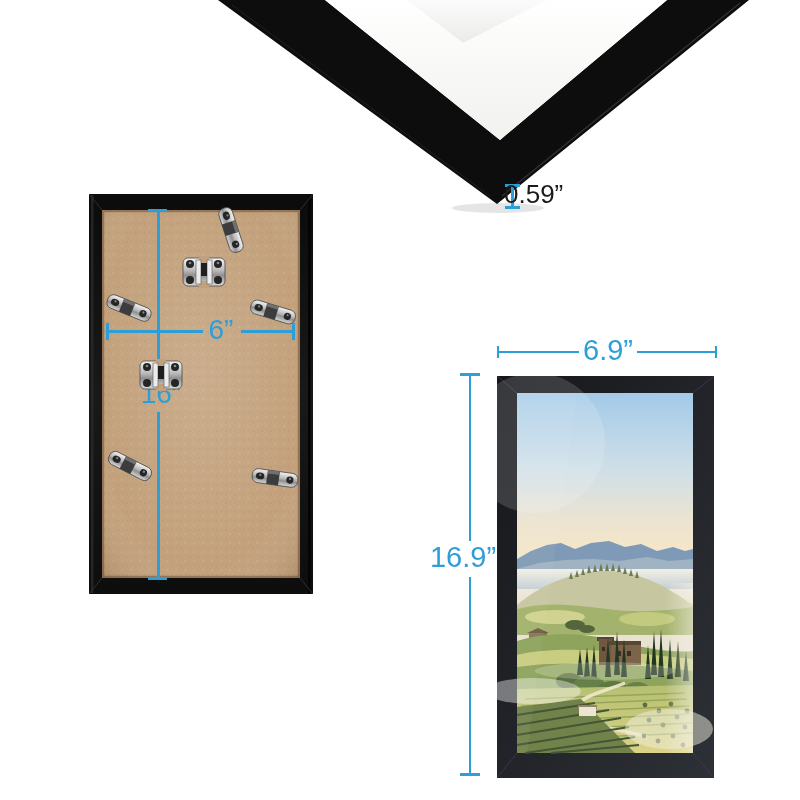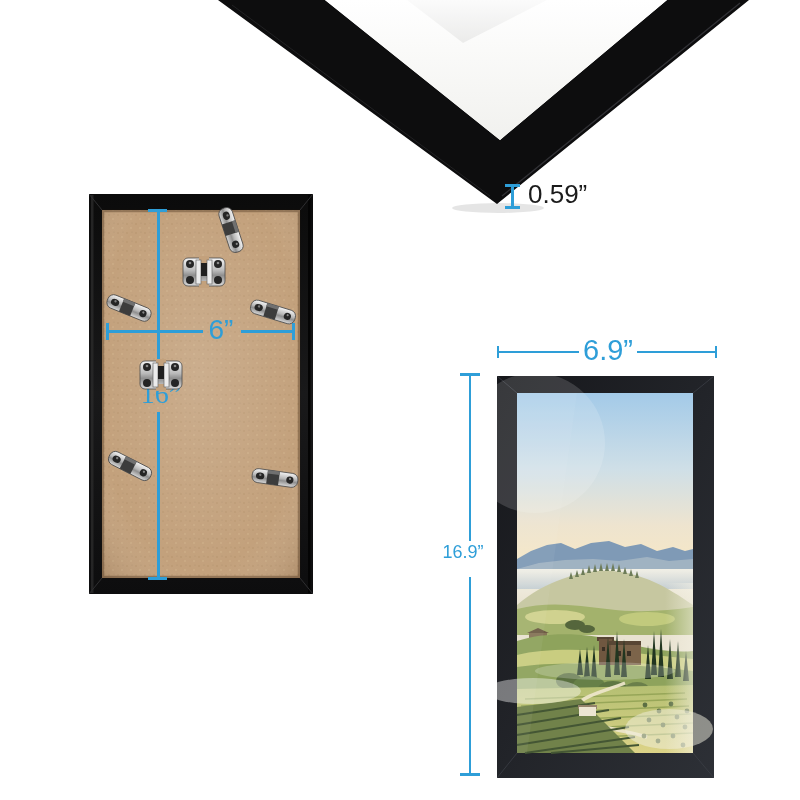--- a/index.html
+++ b/index.html
@@ -34,21 +34,21 @@
       <path d="M52,5 L310,196" stroke="#242427" stroke-width="1" opacity="0.85" fill="none"></path>
       <polygon points="145,0 320,140 487,0 367,0 283,43 227,0" fill="url(#matg)"></polygon>
       <path d="M233,0 L287,38 L361,0" stroke="#d9d9d6" stroke-width="2" fill="none"></path>
       <polygon points="227,0 283,43 367,0" fill="url(#glassg)"></polygon>
     </svg>
   </div>
 
   <div class="dim" style="left:505px;top:184px;width:15px;height:3px;"></div>
   <div class="dim" style="left:511px;top:185px;width:3px;height:24px;"></div>
   <div class="dim" style="left:505px;top:206px;width:15px;height:3px;"></div>
-  <span class="dark-label" style="left:528px;top:181px;font-size:26px;">0.59”</span>
+  <span class="dark-label" style="left:504px;top:181px;font-size:26px;">0.59”</span>
 
   <div class="abs" style="left:89px;top:194px;width:224px;height:400px;">
     <svg width="224" height="400" viewBox="0 0 224 400">
       <defs>
         <linearGradient id="bfg" x1="0" y1="0" x2="0" y2="1">
           <stop offset="0" stop-color="#0b0b0b"></stop>
             <stop offset="0.5" stop-color="#19191a"></stop>
           <stop offset="1" stop-color="#0d0d0e"></stop>
         </linearGradient>
         <pattern id="speckle" patternUnits="userSpaceOnUse" width="9" height="9">
@@ -69,21 +69,21 @@
       <rect x="219" y="1" width="2.5" height="398" fill="#040404"></rect>
       <path d="M0,0 L13,16 M224,0 L211,16 M0,400 L13,384 M224,400 L211,384" stroke="#2f2f31" stroke-width="1"></path>
       <rect x="13" y="16" width="198" height="368" fill="url(#speckle)"></rect>
       <rect x="13" y="16" width="198" height="368" fill="url(#mdflight)"></rect>
       <rect x="14" y="17" width="196" height="366" fill="none" stroke="#3a230f" stroke-opacity="0.35" stroke-width="2.5"></rect>
     </svg>
   </div>
 
   <div class="dim" style="left:148px;top:209px;width:19px;height:3px;"></div>
   <div class="dim" style="left:157px;top:211px;width:3px;height:171px;"></div>
-  <span class="dim-label" style="left:134px;top:380px;width:54px;font-size:28px;font-family:Liberation Serif, serif;">16”</span>
+  <span class="dim-label" style="left:134px;top:380px;width:54px;font-size:28px;">16”</span>
   <div class="dim" style="left:157px;top:412px;width:3px;height:167px;"></div>
   <div class="dim" style="left:148px;top:577px;width:19px;height:3px;"></div>
 
   <div class="dim" style="left:106px;top:323px;width:3px;height:17px;"></div>
   <div class="dim" style="left:108px;top:330px;width:95px;height:3px;"></div>
   <span class="dim-label" style="left:200px;top:316px;width:42px;font-size:28px;">6”</span>
   <div class="dim" style="left:241px;top:330px;width:52px;height:3px;"></div>
   <div class="dim" style="left:292px;top:323px;width:3px;height:17px;"></div>
 
   <div class="abs" style="left:89px;top:194px;width:224px;height:400px;pointer-events:none;">
@@ -261,17 +261,17 @@
   </div>
 
   <div class="dim" style="left:497px;top:346px;width:2px;height:12px;"></div>
   <div class="dim" style="left:499px;top:351px;width:80px;height:2px;"></div>
   <span class="dim-label" style="left:578px;top:336px;width:60px;font-size:29px;">6.9”</span>
   <div class="dim" style="left:637px;top:351px;width:78px;height:2px;"></div>
   <div class="dim" style="left:715px;top:346px;width:2px;height:12px;"></div>
 
   <div class="dim" style="left:460px;top:373px;width:20px;height:3px;"></div>
   <div class="dim" style="left:469px;top:376px;width:2px;height:165px;"></div>
-  <span class="dim-label" style="left:426px;top:543px;width:74px;font-size:18px;">16.9”</span>
+  <span class="dim-label" style="left:426px;top:543px;width:74px;font-size:29px;">16.9”</span>
   <div class="dim" style="left:469px;top:577px;width:2px;height:196px;"></div>
   <div class="dim" style="left:460px;top:773px;width:20px;height:3px;"></div>
 
 </div>
 
 </body></html>

